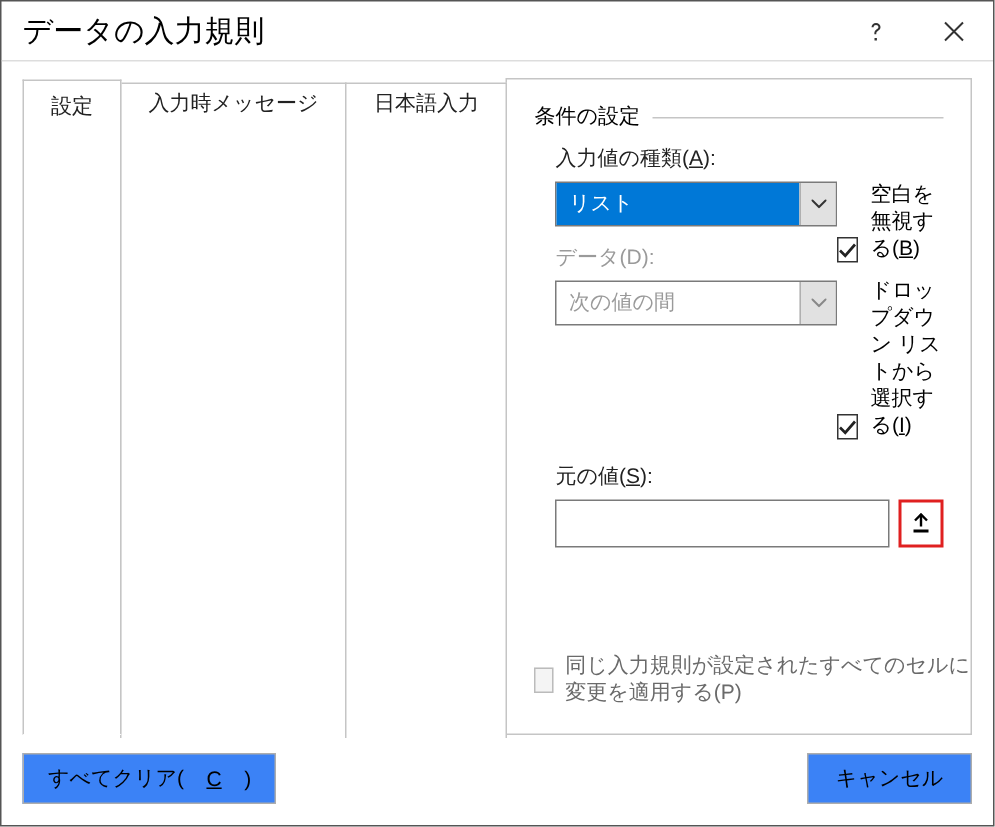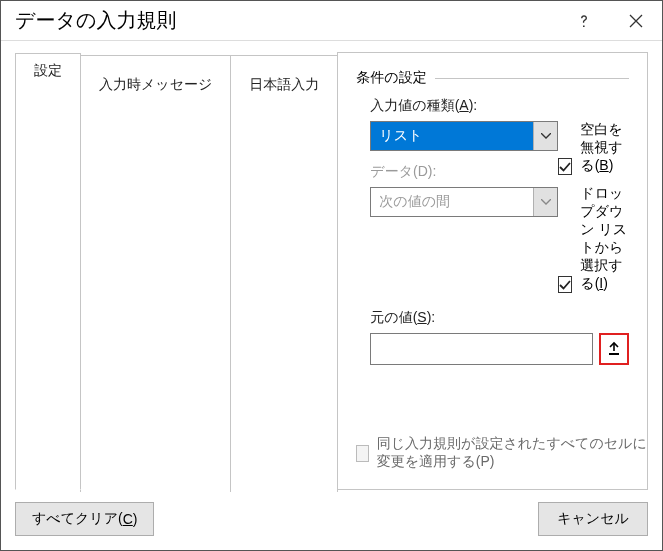--- a/index.html
+++ b/index.html
@@ -48,21 +48,21 @@
     border-bottom: none;
     background: #fff;
     margin-right: -1px;
     cursor: default;
     position: relative;
     color: #222;
   }
   .tab.inactive {
     background: #fff;
     top: 2px;
-    padding-top: 20px;
+    padding-top: 4px;
     padding-bottom: 6px;
   }
   .tab.active {
     border-bottom: 1px solid #fff;
     z-index: 3;
   }
   .tab-panel {
     border: 1px solid #c5c5c5;
     flex: 1;
     margin-top: -1px;
@@ -168,29 +168,30 @@
   }
   .footer {
     display: flex;
     padding: 12px 14px 14px 14px;
     align-items: center;
   }
   .footer .spacer { flex: 1; }
   .btn {
     min-width: 110px;
     height: 34px;
-    background: #e5e5e5;
+    background: #3b82f6;
     border: 1px solid #adadad;
     display: flex;
     align-items: center;
     justify-content: center;
     padding: 0 16px;
     cursor: default;
     font-family: inherit;
     font-size: 14px;
+    gap: 15px;
   }
   .btn.default { border: 1px solid #0078d7; }
   .btn + .btn { margin-left: 10px; }
 </style>
 </head>
 <body>
 
 <div class="titlebar">
   <div class="title">データの入力規則</div>
   <div class="tb-btn">

